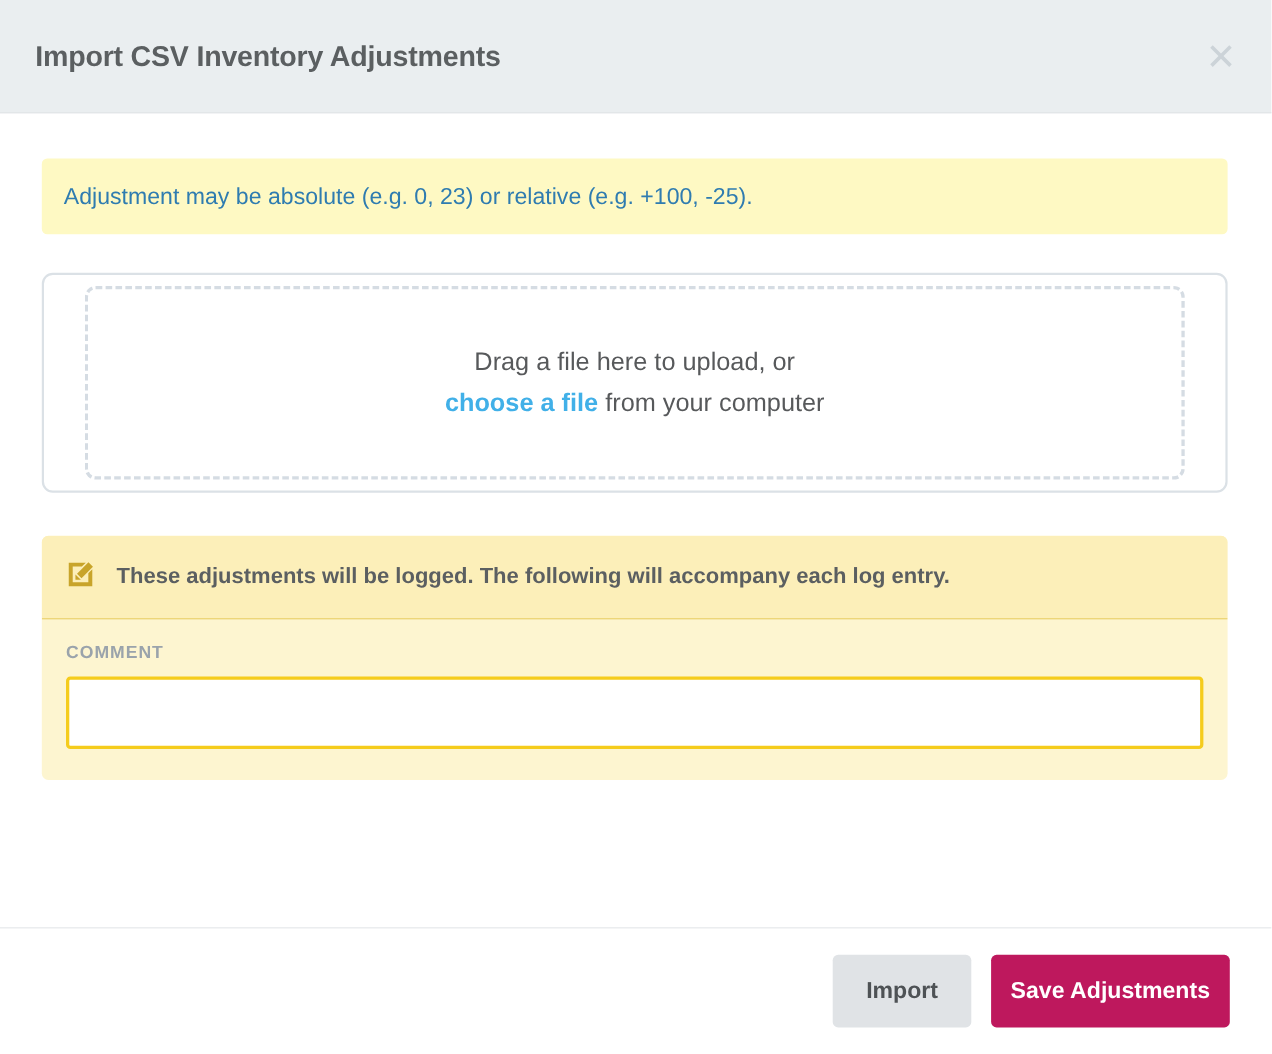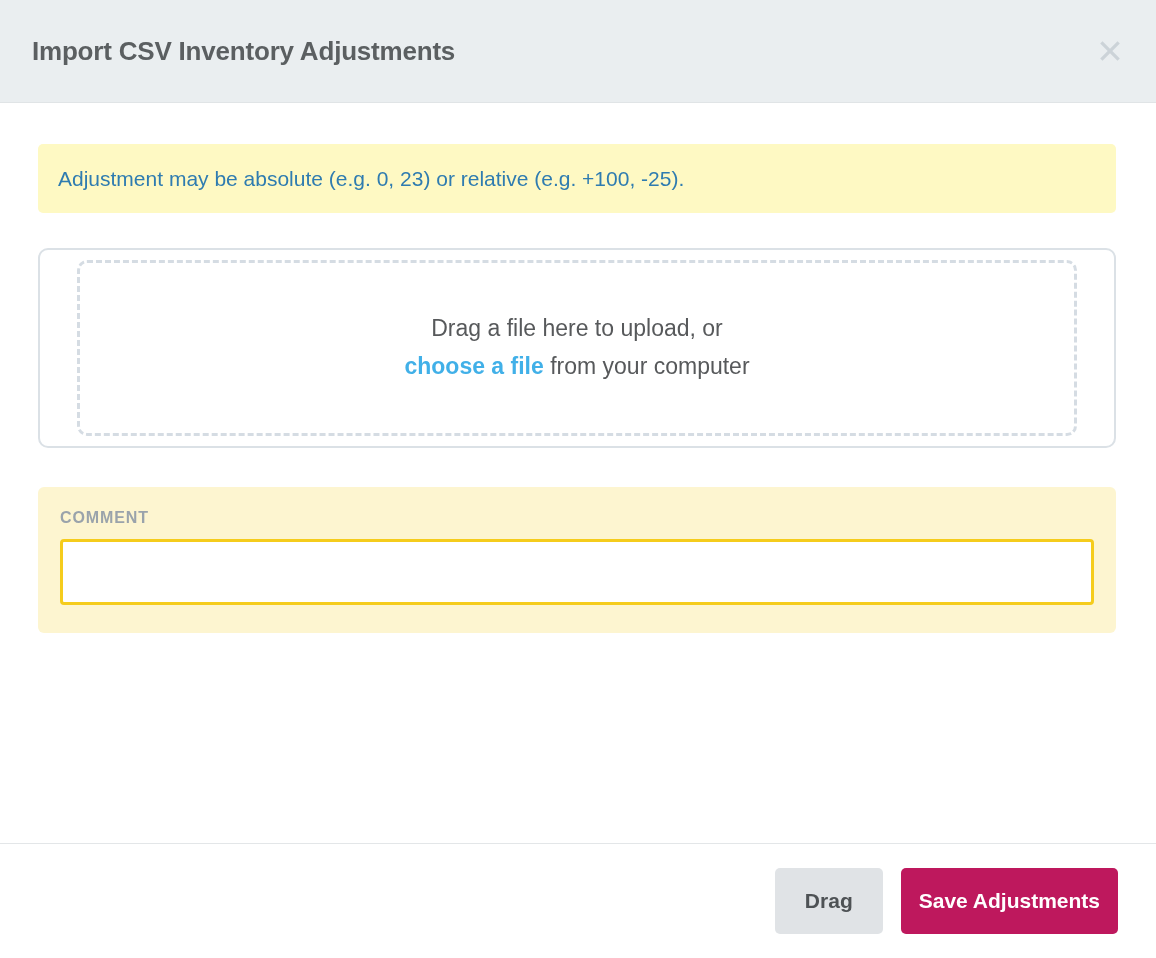--- a/index.html
+++ b/index.html
@@ -225,26 +225,36 @@
     </div>
 
     <div class="dropzone-outer">
       <div class="dropzone-inner">
         <div class="dropzone-line">Drag a file here to upload, or</div>
         <div class="dropzone-line"><a class="choose-link">choose a file</a><span> from your computer</span></div>
       </div>
     </div>
 
     <div class="log-panel">
+      <div class="log-panel-header">
+        <span class="log-icon">
+          <svg width="28" height="28" viewBox="0 0 28 28" aria-hidden="true">
+            <path d="M2.5 3.5 H18 L14.4 7.1 H6.1 V21.3 H20.3 V13.1 L23.9 9.5 V24.9 H2.5 Z" fill="#c8a42a"></path>
+            <path d="M8.6 14.2 L8.6 19.1 L13.5 19.1 Z" fill="#c8a42a"></path>
+            <path d="M10.0 13.6 L20.4 3.2 L24.5 7.3 L14.1 17.7 Z" fill="#c8a42a"></path>
+          </svg>
+        </span>
+        <span class="log-panel-text">These adjustments will be logged. The following will accompany each log entry.</span>
+      </div>
       <div class="log-panel-body">
         <div class="field-label">COMMENT</div>
         <input class="comment-input" type="text" autofocus="" placeholder="" style="">
       </div>
     </div>
 
   </div>
 
   <div class="modal-footer">
-    <button class="btn btn-close">Drag</button>
+    <button class="btn btn-close">Import</button>
     <button class="btn btn-save">Save Adjustments</button>
   </div>
 
 </div>
 
 </body></html>

